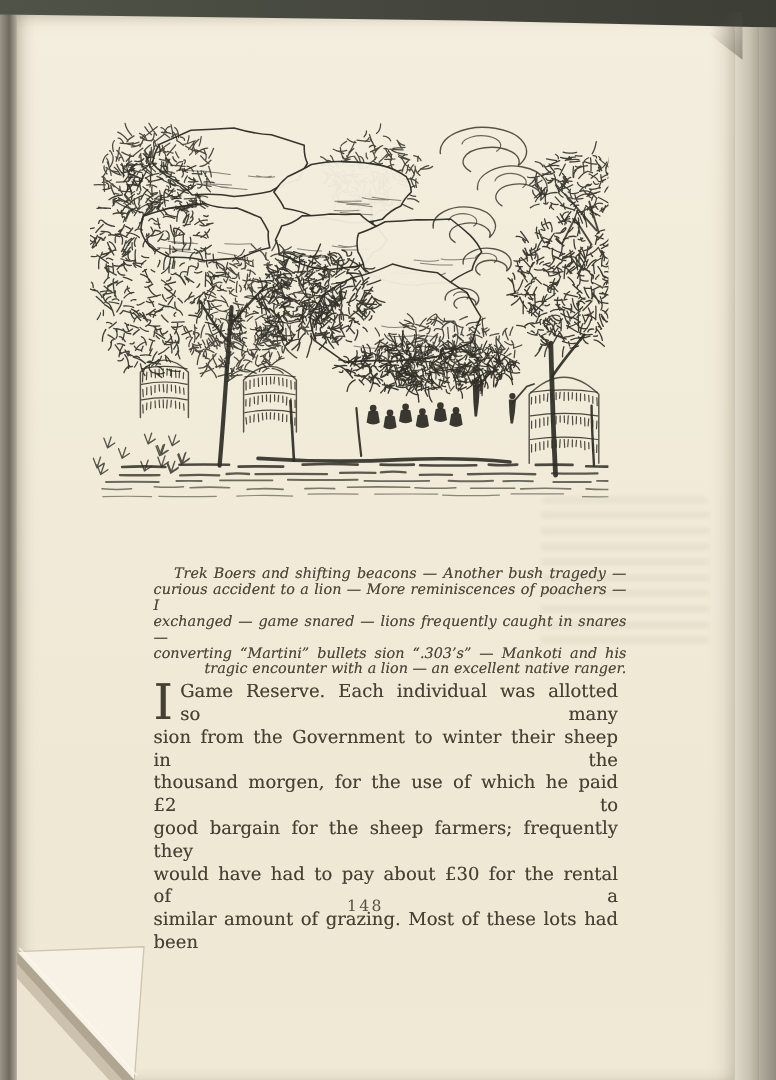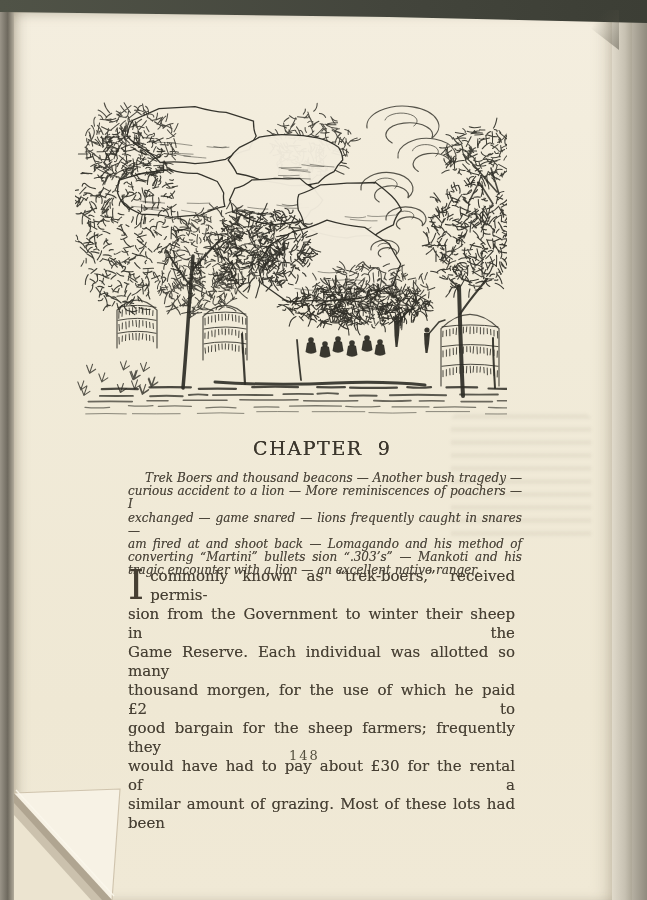--- a/index.html
+++ b/index.html
@@ -50,21 +50,21 @@
     text-shadow:0 0 .5px #3c372d;
   }
   .heading .num{margin-left:15px;letter-spacing:0}
   .summary{
     position:absolute;left:115px;top:462px;width:394px;z-index:2;
     font-style:italic;font-size:12px;line-height:13.2px;color:#4b453a;
     text-shadow:0 0 .4px rgba(75,69,58,.6);
   }
   .summary .jline{text-align:justify;text-align-last:justify}
   .summary .jline.first{padding-left:17px}
-  .summary .lline{text-align:left}
+  .summary .lline{text-align:right}
   .bodytext{
     position:absolute;left:115px;top:557px;width:387px;z-index:2;
     font-size:15px;line-height:19px;color:#463f33;word-spacing:1.5px;
     text-shadow:0 0 .5px rgba(70,63,51,.55);
   }
   .bodytext .jline{text-align:justify;text-align-last:justify}
   .dropcap{
     float:left;font-size:41px;line-height:34px;height:37px;
     padding:1px 6px 0 0;color:#463f33;
   }
@@ -163,38 +163,33 @@
       <path d="M352,238 L364,224 l6,-2" fill="none" stroke="#2e2d26" stroke-width="1.5" opacity="0.9" stroke-linecap="round"></path>
       <path d="M140,284 q60,4 120,1 q50,-2 90,2" fill="none" stroke="#2e2d26" stroke-width="3" opacity="0.9" stroke-linecap="round"></path>
       <path d="M26.8,291.2 q18.0,-1.1 36.0,0M74.5,289.3 q20.7,-0.5 41.4,0M123.8,290.8 q18.6,-0.3 37.2,0M177.2,289.2 q22.9,-1.1 45.8,0M242.2,289.2 q13.9,0.3 27.7,0M275.1,289.7 q23.4,0.5 46.8,0M332.3,289.2 q11.8,1.1 23.7,0M371.5,289.4 q15.3,-0.5 30.6,0M413.5,290.5 q16.3,0.7 32.6,0" fill="none" stroke="#2e2d26" stroke-width="2.2" opacity="0.85" stroke-linecap="round"></path>
       <path d="M24.9,297.9 q16.5,0.3 33.0,0M75.1,298.2 q16.3,-0.9 32.6,0M113.8,297.0 q9.3,-1.2 18.7,0M137.9,297.1 q29.8,-0.4 59.6,0M208.4,296.1 q14.8,-0.5 29.5,0M242.4,295.7 q10.3,-1.2 20.6,0M274.8,297.8 q13.5,-0.5 26.9,0M314.9,297.2 q28.1,-0.9 56.2,0M385.1,296.5 q18.9,0.3 37.8,0" fill="none" stroke="#2e2d26" stroke-width="1.9000000000000001" opacity="0.77" stroke-linecap="round"></path>
       <path d="M13.3,303.6 q22.0,-0.4 44.0,0M72.0,302.8 q10.5,-0.2 21.0,0M108.3,302.3 q21.8,0.0 43.7,0M164.9,301.8 q29.1,0.4 58.1,0M228.7,302.7 q27.0,0.5 54.0,0M298.8,302.6 q18.6,1.0 37.1,0M344.4,303.0 q12.3,-0.6 24.7,0M386.1,303.6 q15.6,-0.0 31.3,0M422.5,302.7 q24.1,0.2 48.2,0" fill="none" stroke="#2e2d26" stroke-width="1.6" opacity="0.69" stroke-linecap="round"></path>
       <path d="M10.0,309.3 q12.3,1.1 24.6,0M53.5,307.6 q12.2,1.0 24.4,0M83.4,308.4 q16.4,-0.9 32.9,0M130.9,309.8 q15.0,-1.2 30.1,0M179.1,309.2 q12.4,-0.5 24.8,0M214.5,308.1 q26.0,-0.7 52.0,0M270.8,308.4 q17.1,1.0 34.1,0M317.1,308.9 q18.5,-0.1 36.9,0M358.9,309.4 q20.8,-0.9 41.7,0M413.5,309.4 q15.1,1.0 30.2,0" fill="none" stroke="#2e2d26" stroke-width="1.3000000000000003" opacity="0.61" stroke-linecap="round"></path>
       <path d="M10.7,315.9 q20.3,-0.7 40.6,0M57.4,315.7 q23.9,0.3 47.8,0M122.3,315.4 q23.3,-1.1 46.6,0M181.7,313.7 q20.9,-0.3 41.7,0M237.2,313.7 q26.3,-0.1 52.6,0M293.9,314.6 q23.6,1.0 47.2,0M351.0,313.6 q21.8,-0.0 43.6,0M410.4,315.9 q12.4,0.2 24.8,0" fill="none" stroke="#2e2d26" stroke-width="1.0000000000000002" opacity="0.53" stroke-linecap="round"></path>
       <path d="M14.6,275.2 l3,-9 M14.6,275.2 l-3,-8 M14.6,275.2 l6,-4M76.2,288.9 l3,-9 M76.2,288.9 l-3,-8 M76.2,288.9 l6,-4M5.8,291.9 l3,-9 M5.8,291.9 l-3,-8 M5.8,291.9 l6,-4M68.5,273.4 l3,-9 M68.5,273.4 l-3,-8 M68.5,273.4 l6,-4M59.2,281.3 l3,-9 M59.2,281.3 l-3,-8 M59.2,281.3 l6,-4M67.3,296.4 l3,-9 M67.3,296.4 l-3,-8 M67.3,296.4 l6,-4M45.4,294.5 l3,-9 M45.4,294.5 l-3,-8 M45.4,294.5 l6,-4M26.8,283.9 l3,-9 M26.8,283.9 l-3,-8 M26.8,283.9 l6,-4M76.9,288.0 l3,-9 M76.9,288.0 l-3,-8 M76.9,288.0 l6,-4M48.4,271.9 l3,-9 M48.4,271.9 l-3,-8 M48.4,271.9 l6,-4M67.7,295.4 l3,-9 M67.7,295.4 l-3,-8 M67.7,295.4 l6,-4M59.5,290.9 l3,-9 M59.5,290.9 l-3,-8 M59.5,290.9 l6,-4M8.9,297.4 l3,-9 M8.9,297.4 l-3,-8 M8.9,297.4 l6,-4M58.0,281.7 l3,-9 M58.0,281.7 l-3,-8 M58.0,281.7 l6,-4" fill="none" stroke="#2e2d26" stroke-width="1.1" opacity="0.8" stroke-linecap="round"></path>
     </svg>
 
-  <div class="heading">
-    <span>CHAPTER</span><span class="num">9</span>
-  </div>
 
   <div class="summary" id="summary">
-      <div class="jline first">Trek Boers and thousand beacons — Another bush tragedy —</div>
+      <div class="jline first">Trek Boers and shifting beacons — Another bush tragedy —</div>
       <div class="jline">curious accident to a lion — More reminiscences of poachers — I</div>
       <div class="jline">exchanged — game snared — lions frequently caught in snares —</div>
-      <div class="jline">am fired at and shoot back — Lomagando and his method of</div>
       <div class="jline">converting “Martini” bullets sion “.303’s” — Mankoti and his</div>
       <div class="lline">tragic encounter with a lion — an excellent native ranger.</div>
     </div>
 
   <div class="bodytext" id="bodytext">
     <span class="dropcap">I</span>
-      <div class="jline">commonly known as “trek-boers,” received permis-</div>
+      <div class="jline">Game Reserve. Each individual was allotted so many</div>
       <div class="jline">sion from the Government to winter their sheep in the</div>
-      <div class="jline">Game Reserve. Each individual was allotted so many</div>
       <div class="jline">thousand morgen, for the use of which he paid £2 to</div>
       <div class="jline">good bargain for the sheep farmers; frequently they</div>
       <div class="jline">would have had to pay about £30 for the rental of a</div>
       <div class="jline">similar amount of grazing. Most of these lots had been</div>
     </div>
 
   <div class="pagenum">148</div>
 
   <svg class="curl" viewBox="0 0 122 114">
     <polygon points="1,7 107,3 99,114 1,114" fill="#f7f2e5"></polygon>

